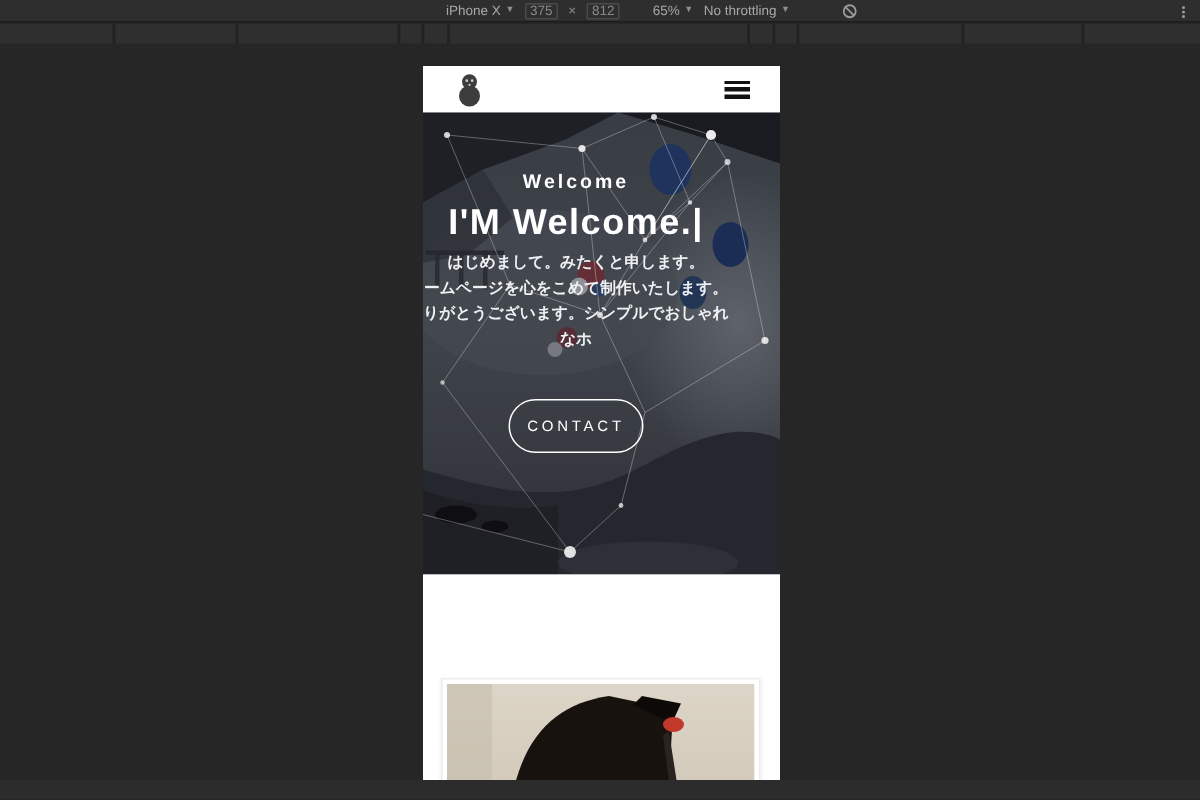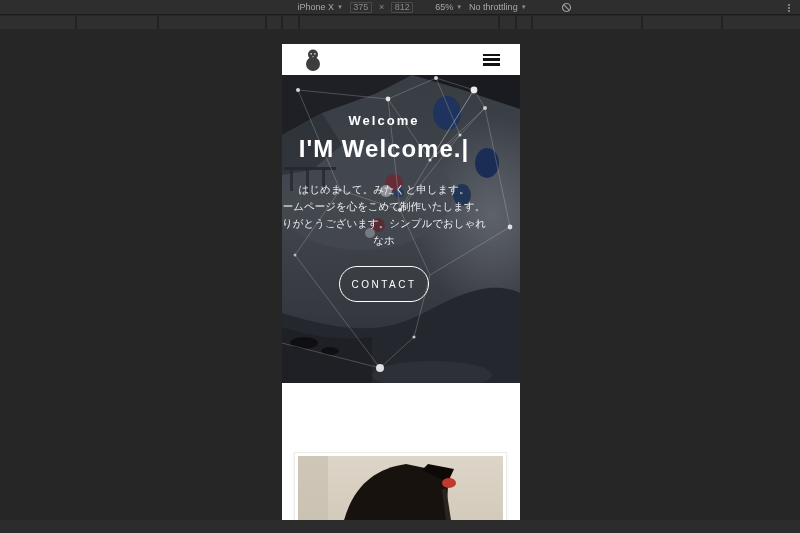--- a/index.html
+++ b/index.html
@@ -40,22 +40,22 @@
     justify-content:space-between; cursor:pointer; }
   .burger i { display:block; width:17px; height:2.2px; background:#121212; }
 
   .hero { position:relative; width:238px; height:308px; overflow:hidden; background:#454b53; }
   .hero svg.bg { position:absolute; left:0; top:0; }
   .hero-content { position:absolute; left:0; top:0; width:204px; height:308px; text-align:center; }
   .welcome { position:absolute; top:38px; width:100%; color:#fff; font-size:13px;
     font-weight:600; letter-spacing:2px; }
   .hero-title { position:absolute; top:60px; width:100%; color:#fff; font-size:24px;
     font-weight:700; letter-spacing:1px; }
-  .hero-intro { position:absolute; top:106px; width:100%; color:#eef0f2; font-size:10.5px;
-    line-height:17px; font-weight:400; }
+  .hero-intro { position:absolute; top:92px; width:100%; color:#eef0f2; font-size:10.5px;
+    line-height:17px; font-weight:700; }
   .contact-btn { position:absolute; top:191px; left:50%; transform:translateX(-50%);
     width:90px; height:36px; border:1.5px solid #ffffff; border-radius:18px;
     background:transparent; color:#ffffff; font-size:10px; font-weight:400;
     letter-spacing:2.5px; font-family:"Liberation Sans",sans-serif; cursor:pointer; }
 
   .white-section { position:relative; height:137px; background:#ffffff; }
   .work-card { position:absolute; left:12px; top:69px; width:213px; height:110px;
     background:#ffffff; border:1px solid #ececec; box-shadow:0 1px 3px rgba(0,0,0,0.08);
     padding:3px; }
 

